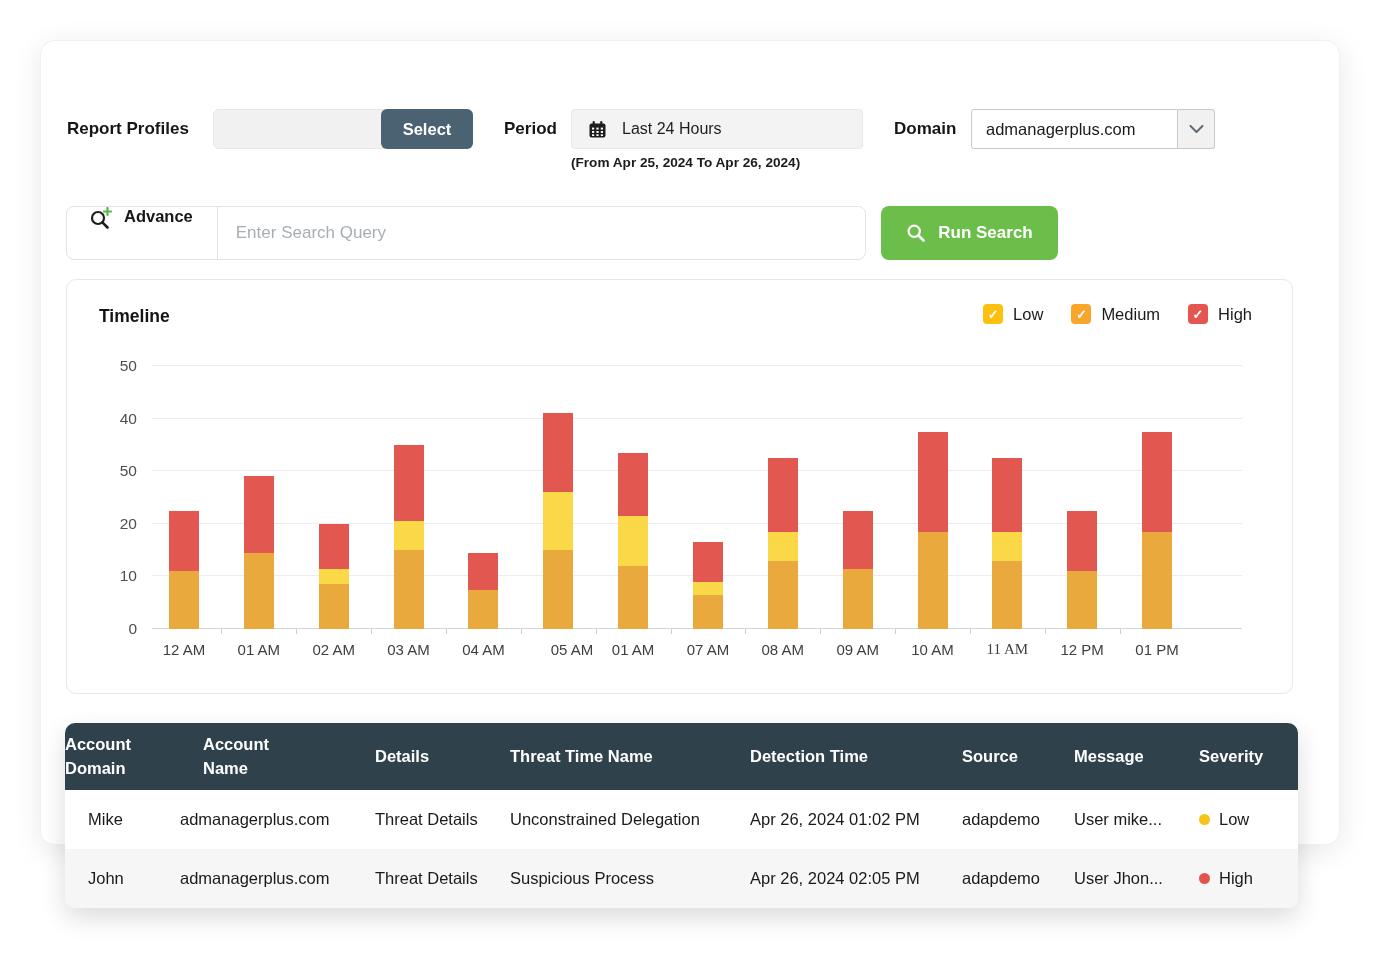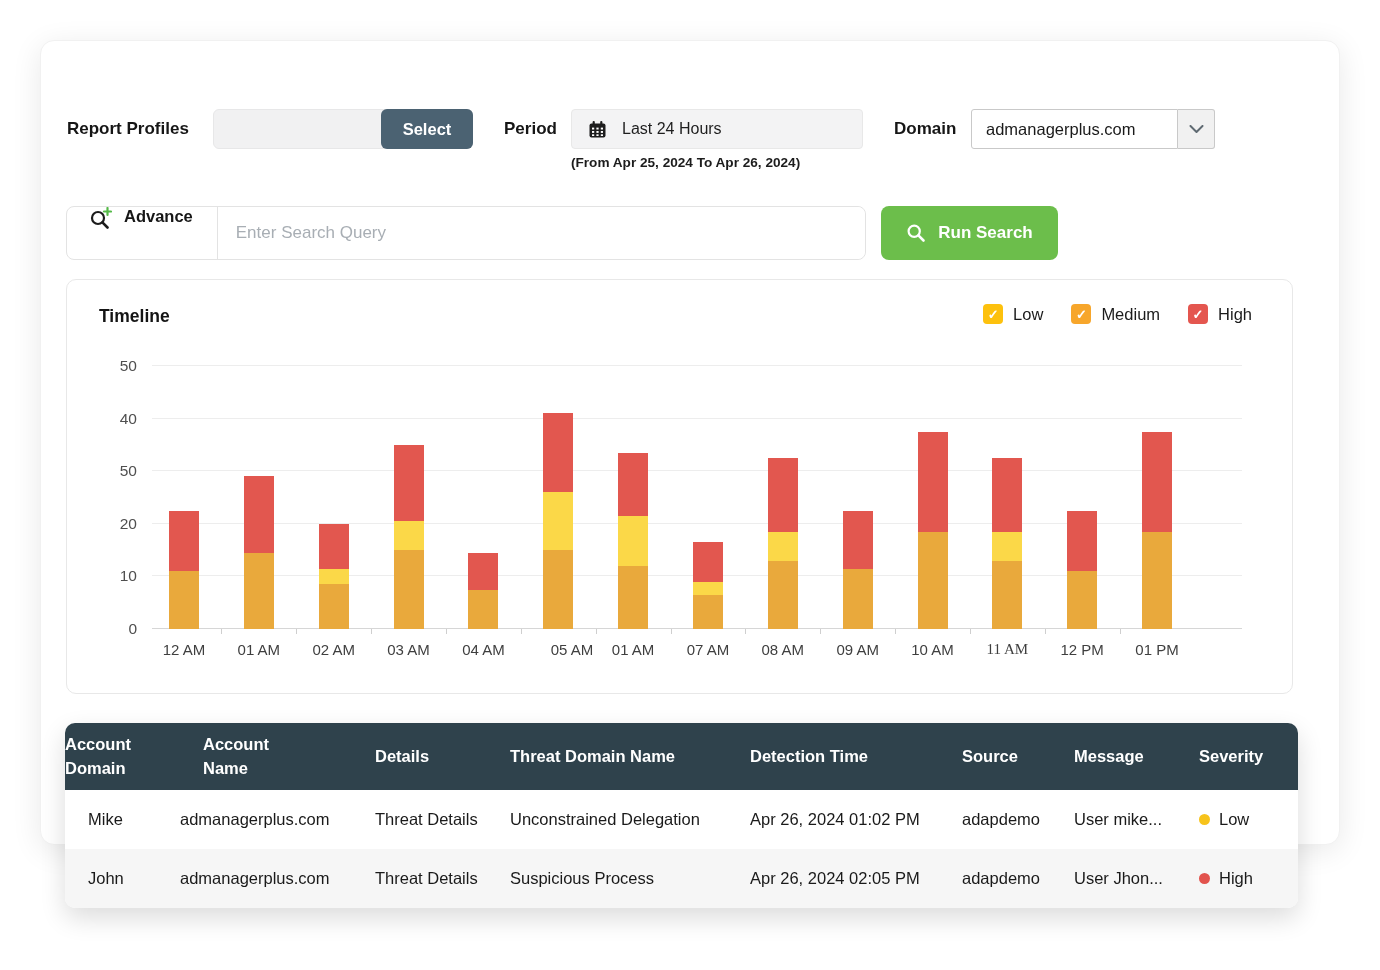--- a/index.html
+++ b/index.html
@@ -285,21 +285,21 @@
         <div class="xlabel" style="left: 966.05px; top: 275px;">01 PM</div>
       </div>
   </div>
 </div>
 
 <div class="table-card">
   <div class="trow thead">
       <div class="cell c1"><span>Account Domain</span></div>
       <div class="cell c0"><span>Account Name</span></div>
       <div class="cell c2"><span>Details</span></div>
-      <div class="cell c3"><span>Threat Domain Name</span></div>
+      <div class="cell c3"><span>Threat Time Name</span></div>
       <div class="cell c4"><span>Detection Time</span></div>
       <div class="cell c5"><span>Source</span></div>
       <div class="cell c6"><span>Message</span></div>
       <div class="cell c7"><span>Severity</span></div>
     </div>
   <div id="tbody">
       <div class="trow tbody-row">
         <div class="cell c0">Mike</div>
         <div class="cell c1">admanagerplus.com</div>
         <div class="cell c2">Threat Details</div>

